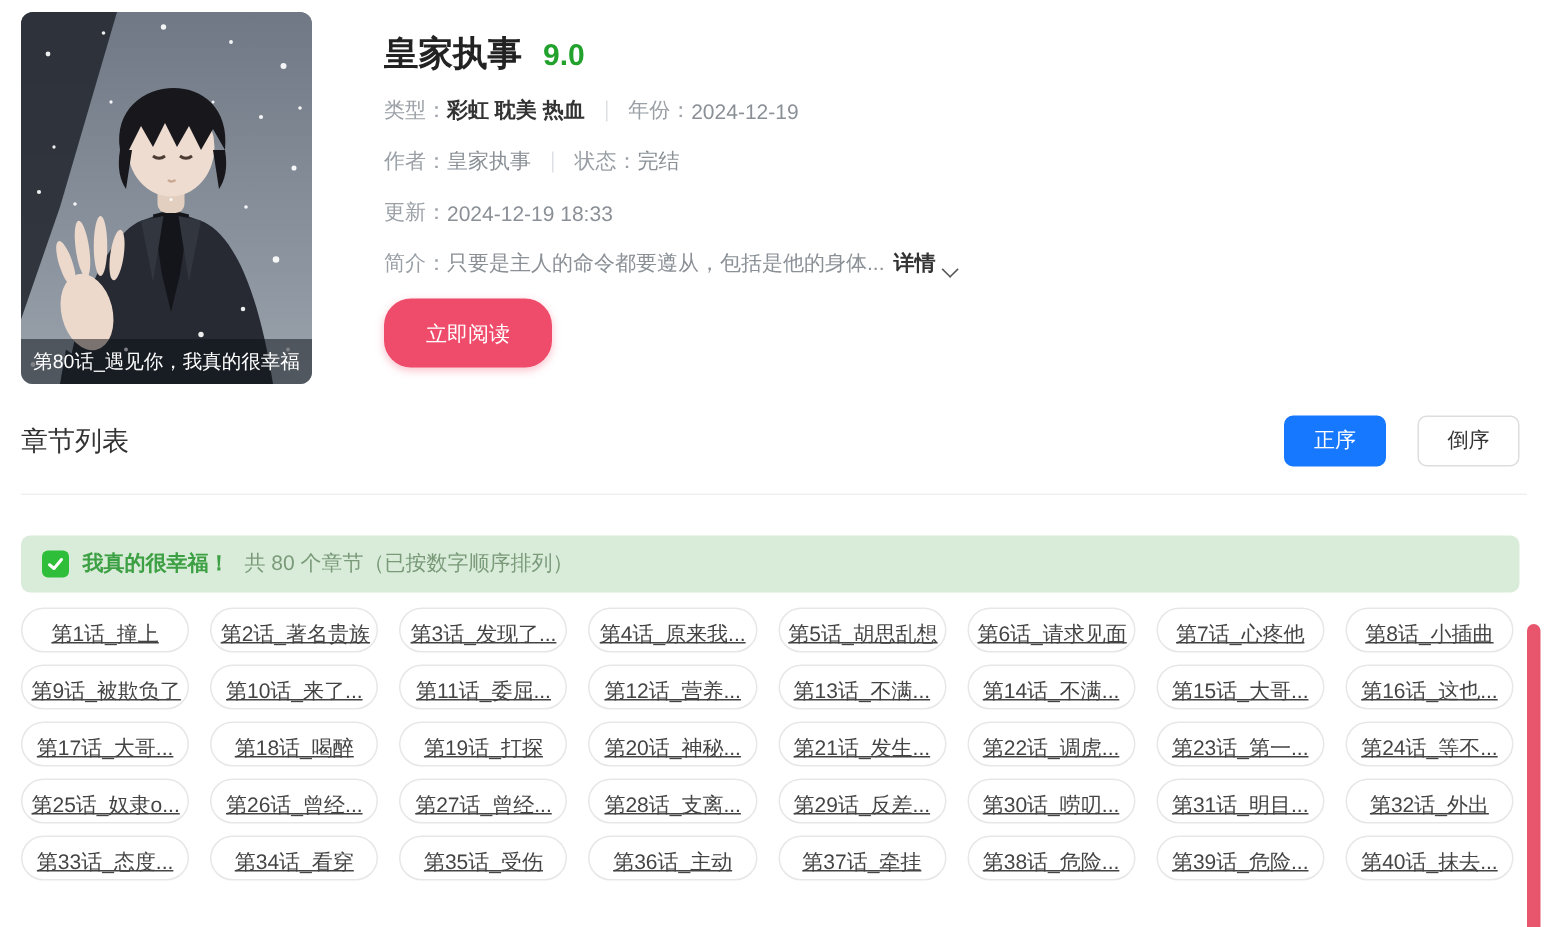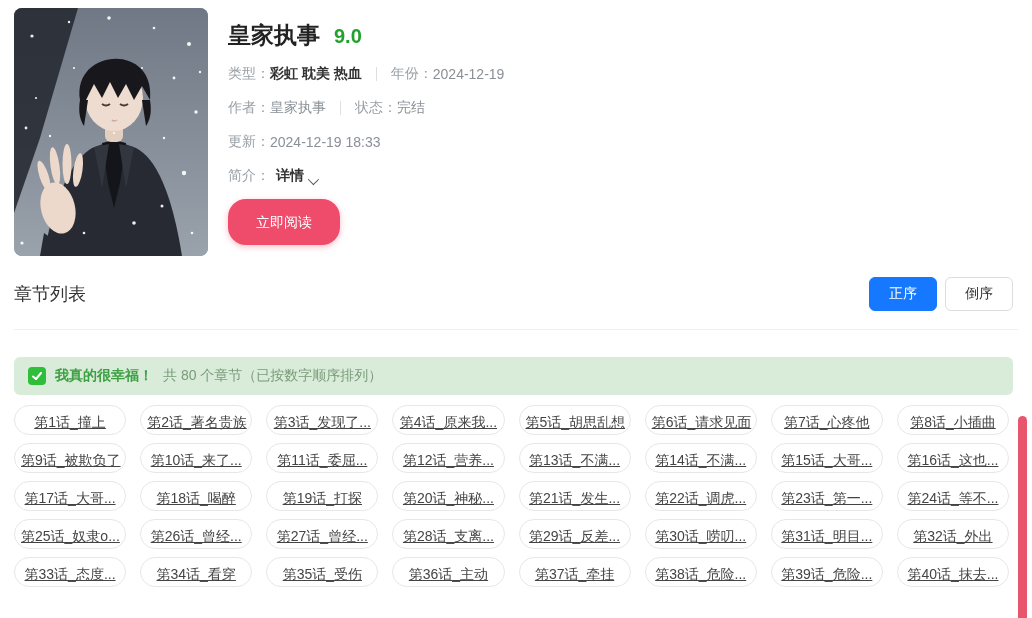--- a/index.html
+++ b/index.html
@@ -6,41 +6,41 @@
   html,body { background:#fff; }
   body { font-family:"Liberation Sans","DejaVu Sans",sans-serif; }
   .page { position:relative; width:1032px; height:618px; background:#fff; overflow:hidden; padding:8px 14px 0 14px; }
 
   
   .top { display:flex; gap:20px; height:248px; }
   .cover { position:relative; width:194px; height:248px; border-radius:8px; overflow:hidden; flex:0 0 auto; cursor:pointer; background:#8d96a0; }
   .cover svg { display:block; width:100%; height:100%; }
   .cover-caption { position:absolute; left:0; right:0; bottom:0; padding:6px 4px; background:rgba(10,14,20,.5); color:#fff; font-size:13px; text-align:center; white-space:nowrap; overflow:hidden; }
 
-  .details { padding-top:12px; }
+  .details { padding-top:12px;margin-left:28px; }
   .title-row { display:flex; align-items:baseline; gap:14px; margin-bottom:14px; }
   .comic-title { font-size:23px; font-weight:700; color:#222; }
   .rating { font-size:20px; font-weight:700; color:#22a12c; }
 
   .meta-row { display:flex; align-items:center; font-size:14px; margin-bottom:16px; }
   .meta-label { color:#9aa0a6; }
   .meta-value { color:#8a9096; }
   .meta-tags { color:#333; font-weight:600; cursor:pointer; }
   .sep { width:1px; height:14px; background:#dcdfe3; margin:0 14px; }
 
   .intro-row { display:flex; align-items:center; font-size:14px; margin-bottom:14px; }
   .detail-link { color:#333; font-weight:600; margin-left:6px; cursor:pointer; display:inline-flex; align-items:flex-end; gap:4px; }
   .chev { width:8px; height:8px; border-right:1.5px solid #555; border-bottom:1.5px solid #555; transform:rotate(45deg) translateY(-2px); display:inline-block; }
 
   .read-btn { display:inline-block; border:none; background:#ef4b6b; color:#fff; font-size:14px; font-family:inherit; padding:0 28px; height:46px; line-height:33px; border-radius:18px; cursor:pointer; box-shadow:0 2px 6px rgba(239,75,107,.35); }
 
   
   .chapter-header { display:flex; align-items:center; justify-content:space-between; margin-top:21px; padding-bottom:18px; border-bottom:1px solid #f0f0f0; }
   .section-title { font-size:18px; font-weight:500; color:#333; }
-  .sort-buttons { display:flex; gap:8px; padding-right:5px; }
+  .sort-buttons { display:flex; gap:21px; padding-right:5px; }
   .sort-btn { font-family:inherit; font-size:14px; height:34px; padding:0 19px; border-radius:6px; cursor:pointer; }
   .sort-btn.active { background:#1677ff; border:1px solid #1677ff; color:#fff; }
   .sort-btn.inactive { background:#fff; border:1px solid #ddd; color:#333;text-align:center; }
 
   
   .banner { margin-top:27px; height:38px; background:#d9ecd9; border-radius:6px; display:flex; align-items:center; padding:0 14px; font-size:14px; margin-right:5px; }
   .check-icon { width:18px; height:18px; background:#2fbe3a; border-radius:4px; display:inline-flex; align-items:center; justify-content:center; margin-right:9px; flex:0 0 auto; }
   .check-icon svg { width:12px; height:12px; }
   .banner-bold { color:#3da044; font-weight:700; margin-right:10px; }
   .banner-rest { color:#7a9a7a; }
@@ -110,20 +110,21 @@
             <circle cx="22" cy="90" r="1.1"></circle>
             <circle cx="8" cy="235" r="1.6"></circle>
           <circle cx="70" cy="225" r="1.3"></circle>
             <circle cx="36" cy="128" r="1.2"></circle>
             <circle cx="128" cy="60" r="1"></circle>
           <circle cx="60" cy="60" r="1.1"></circle>
             <circle cx="186" cy="64" r="1.2"></circle>
             <circle cx="100" cy="125" r="1"></circle>
         </g>
       </svg>
+      <div class="cover-caption">第80话_遇见你，我真的很幸福</div>
     </div>
 
     <div class="details">
       <div class="title-row">
         <span class="comic-title">皇家执事</span>
         <span class="rating">9.0</span>
       </div>
 
       <div class="meta-row">
         <span class="meta-label">类型：</span>
@@ -141,20 +142,21 @@
         <span class="meta-value">完结</span>
       </div>
 
       <div class="meta-row">
         <span class="meta-label">更新：</span>
         <span class="meta-value">2024-12-19 18:33</span>
       </div>
 
       <div class="intro-row">
         <span class="meta-label">简介：</span>
+        <span class="meta-value">只要是主人的命令都要遵从，包括是他的身体...</span>
         <span class="detail-link">
           <span>详情</span>
           <span class="chev"></span>
         </span>
       </div>
 
       <button class="read-btn">立即阅读</button>
     </div>
   </div>
 

